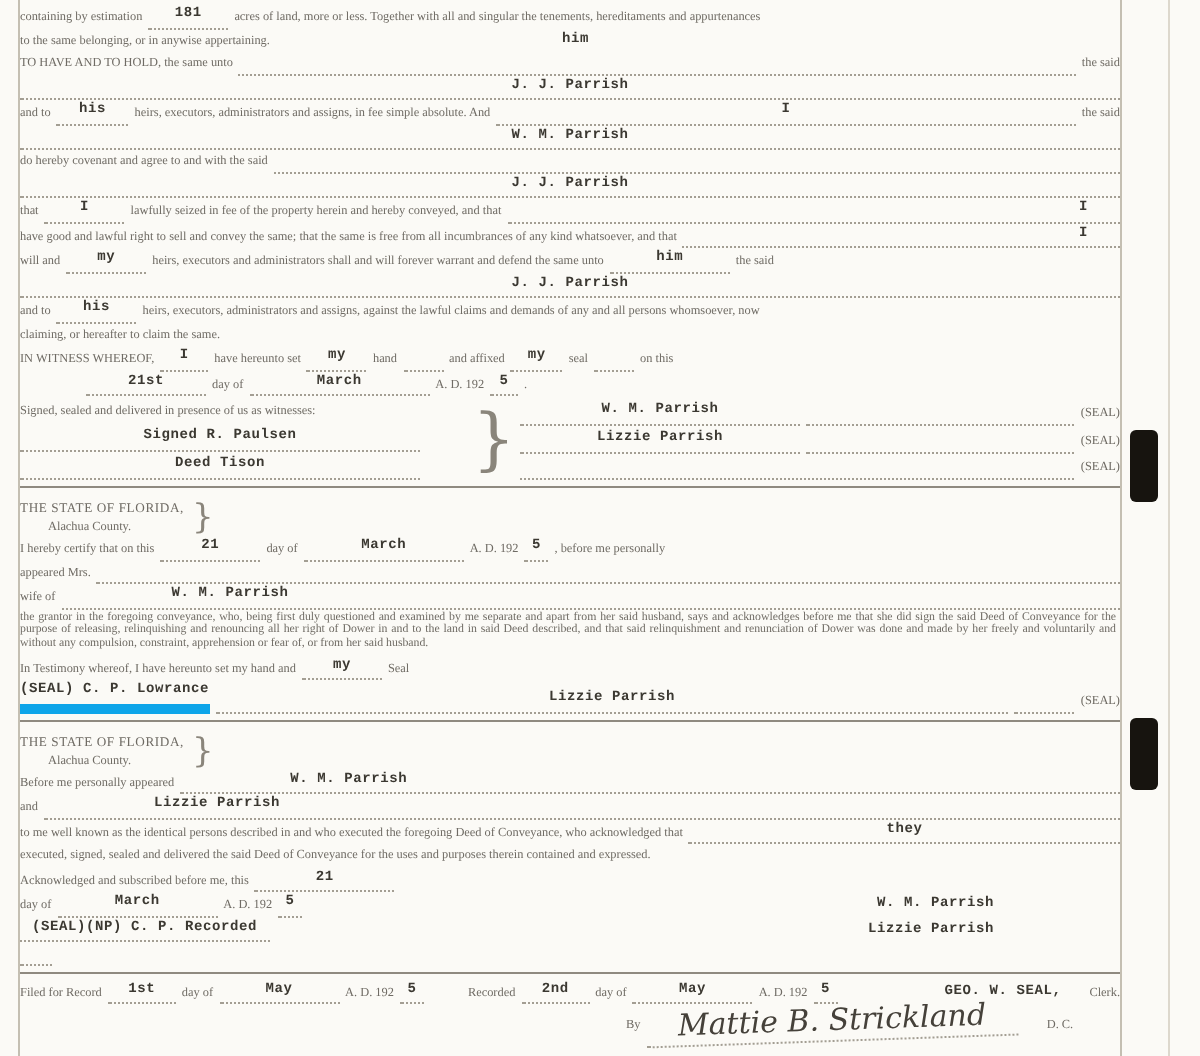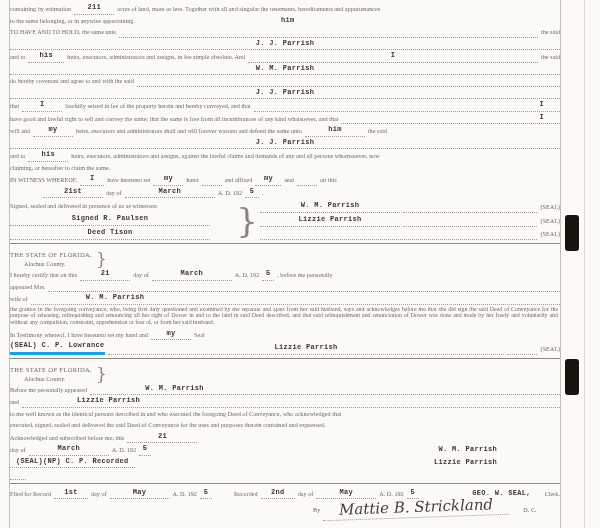--- a/index.html
+++ b/index.html
@@ -7,21 +7,21 @@
   .page { position:relative; width:600px; height:528px; background:#fbfaf6; overflow:hidden;
           font-family:"Liberation Serif", serif; }
   .content { position:absolute; left:10px; right:40px; top:2px; }
   .r { display:flex; align-items:flex-end; gap:3px; line-height:11.5px; min-height:11.5px; }
   .rw { line-height:13px; min-height:13px; }
   .p { font-size:6.2px; color:#6f6b64; white-space:nowrap; }
   .cap { font-size:6.6px; letter-spacing:.3px; }
   .t { font-family:"Liberation Mono", monospace; font-size:7px; font-weight:700; color:#3b3831;
        white-space:nowrap; letter-spacing:.3px; }
   .b { border-bottom:1px dotted #a39e93; text-align:center; }
-  .sol { border-bottom:3px solid #0ea5e9; }
+  .sol { border-bottom:5px solid #0ea5e9; }
   .f { flex:1 1 auto; min-width:6px;text-align:center; }
   .tl { text-align:left; padding-left:55px; }
   .tr { text-align:right; padding-right:16px; }
   .w12{width:12px}.w14{width:14px}.w16{width:16px}.w20{width:20px}.w24{width:24px}.w26{width:26px}
   .w30{width:30px}.w34{width:34px}.w36{width:36px}.w40{width:40px}.w50{width:50px}.w60{width:60px}
   .w70{width:70px}.w80{width:80px}.w90{width:90px}.w140{width:140px}.w200{width:200px}
   .s8{width:8px}.s16{width:16px}.s30{width:30px}.s60{width:60px}.s140{width:140px}.s300{width:300px}
   .fine { font-size:5.9px; color:#6f6b64; text-align:justify; line-height:6.8px; padding:1px 2px 2px 0; }
   .hline { border-top:1px solid #8f8a80; margin:3px 0; }
   .vline { position:absolute; top:0; bottom:0; width:1px; background:#c4bfb2; }
@@ -47,21 +47,21 @@
   <div class="vline" style="left:584px;background:#ddd8cd"></div>
   <div class="mark" style="top:215px;left:565px"></div>
   <div class="mark" style="top:359px;left:565px"></div>
 
   <div class="content">
 
     <section>
 
       <div class="r">
         <span class="p">containing by estimation</span>
-        <span class="b w40 t">211</span>
+        <span class="b w40 t">181</span>
         <span class="p">acres of land, more or less. Together with all and singular the tenements, hereditaments and appurtenances</span>
       </div>
 
       <div class="r">
         <span class="p">to the same belonging, or in anywise appertaining.</span>
         <span class="s140"></span>
         <span class="t">him</span>
       </div>
 
       <div class="r">
@@ -262,20 +262,21 @@
         <span class="b f t tl">W. M. Parrish</span>
       </div>
 
       <div class="r">
         <span class="p">and</span>
         <span class="b f t tl">Lizzie Parrish</span>
       </div>
 
       <div class="r">
         <span class="p">to me well known as the identical persons described in and who executed the foregoing Deed of Conveyance, who acknowledged that</span>
+        <span class="b f t">they</span>
       </div>
 
       <div class="r">
         <span class="p">executed, signed, sealed and delivered the said Deed of Conveyance for the uses and purposes therein contained and expressed.</span>
       </div>
 
       <div class="r">
         <span class="p">Acknowledged and subscribed before me, this</span>
         <span class="b w70 t">21</span>
         <span class="f"></span>

